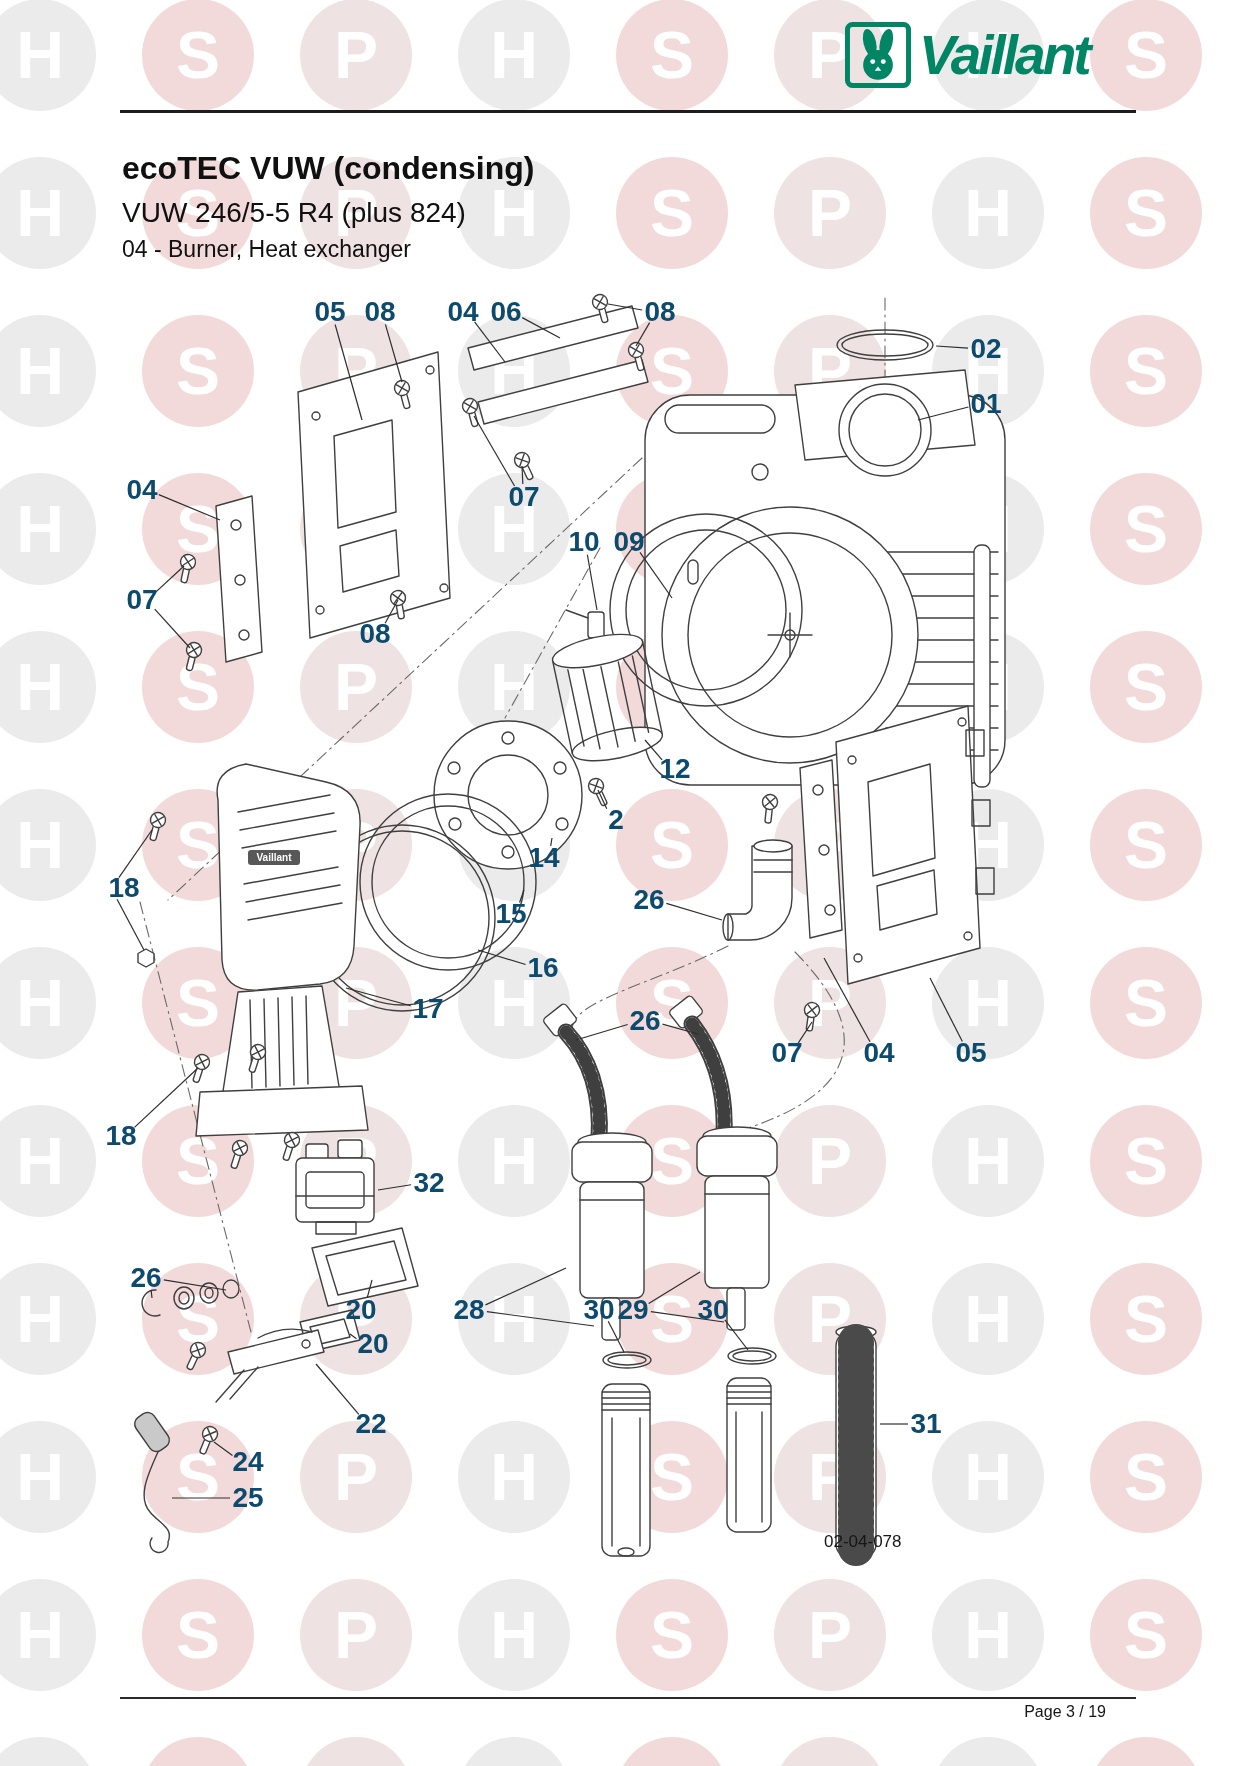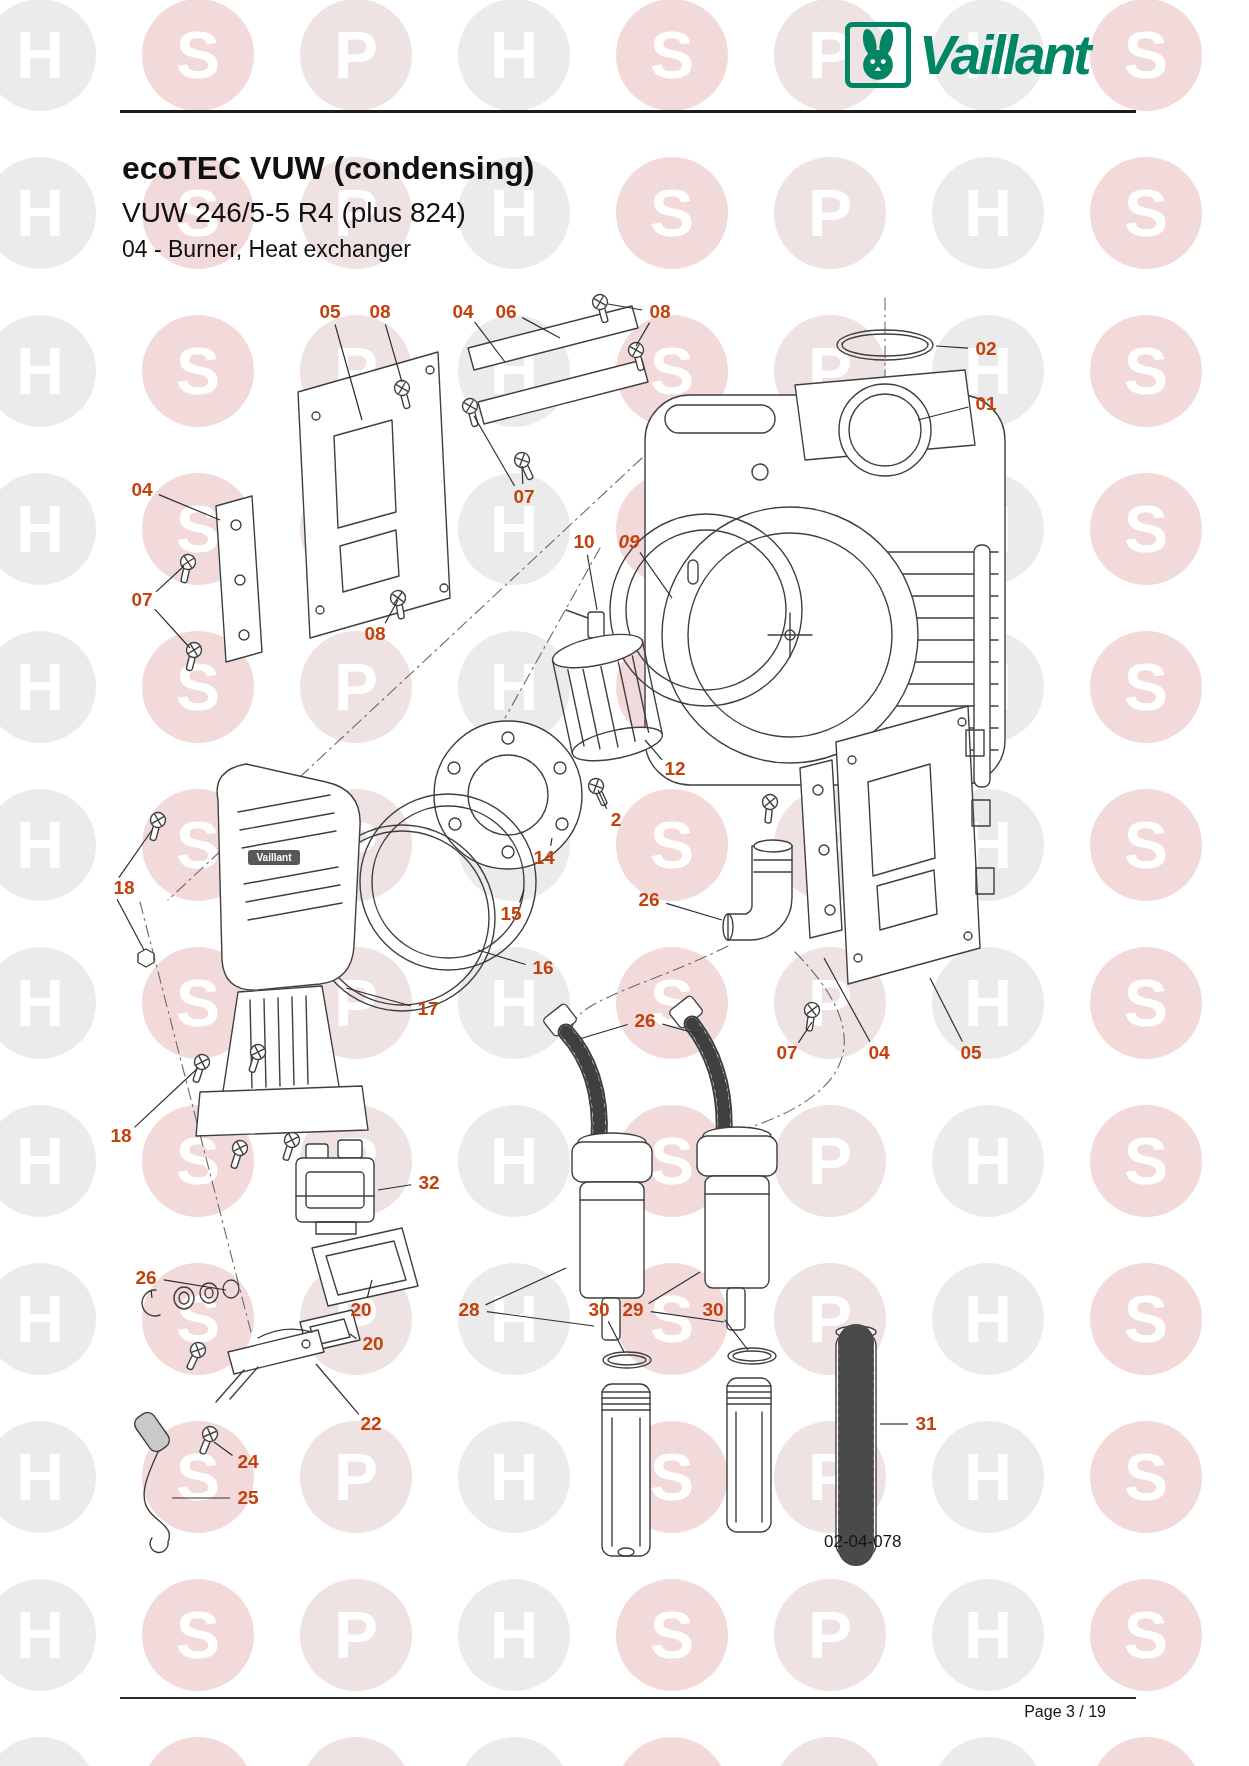--- a/index.html
+++ b/index.html
@@ -27,21 +27,21 @@
   #art .gf{fill:#c9c9c9;}
   #art .dash{stroke-dasharray:12 5 2 5;stroke-width:1.1;stroke:#6a6a6a;}
   #art .hose{stroke-width:17;}
   #art .hosein{stroke:#fff;stroke-width:13;}
   #art .hoserib{stroke-width:13;stroke-dasharray:2.5 6;}
   #art .rib31{stroke-width:36;stroke:#4a4a4a;stroke-dasharray:2.5 6;}
   #art text{stroke:none;fill:#fff;font:bold 10px "Liberation Sans",sans-serif;}
   #leader-lines{position:absolute;inset:0;z-index:2;pointer-events:none;}
   #leader-lines line{stroke:#2e2e2e;stroke-width:1.2;}
   #callouts{position:absolute;inset:0;z-index:3;}
-  .callout{position:absolute;transform:translate(-50%,-50%);font-weight:bold;font-size:19px;color:#c2410c;white-space:nowrap;}
+  .callout{position:absolute;transform:translate(-50%,-50%);font-weight:bold;font-size:28px;color:#0c4a6e;white-space:nowrap;}
   .diagram-code{position:absolute;left:824px;top:1532px;font-size:17px;color:#161616;z-index:3;}
   
   .footer-rule{position:absolute;left:120px;top:1697px;width:1016px;height:2px;background:#2a2a2a;z-index:3;}
   .page-indicator{position:absolute;left:120px;top:1703px;width:986px;text-align:right;font-size:16px;color:#161616;z-index:3;}
 </style>
 </head>
 <body>
 
 <div class="page">
 
@@ -454,21 +454,21 @@
       <div class="callout" style="left: 330px; top: 312px;">05</div>
       <div class="callout" style="left: 380px; top: 312px;">08</div>
       <div class="callout" style="left: 463px; top: 312px;">04</div>
       <div class="callout" style="left: 506px; top: 312px;">06</div>
       <div class="callout" style="left: 660px; top: 312px;">08</div>
       <div class="callout" style="left: 986px; top: 349px;">02</div>
       <div class="callout" style="left: 986px; top: 404px;">01</div>
       <div class="callout" style="left: 524px; top: 497px;">07</div>
       <div class="callout" style="left: 142px; top: 490px;">04</div>
       <div class="callout" style="left: 584px; top: 542px;">10</div>
-      <div class="callout" style="left: 629px; top: 542px; font-style: italic;">09</div>
+      <div class="callout" style="left: 629px; top: 542px;">09</div>
       <div class="callout" style="left: 142px; top: 600px;">07</div>
       <div class="callout" style="left: 375px; top: 634px;">08</div>
       <div class="callout" style="left: 675px; top: 769px;">12</div>
       <div class="callout" style="left: 616px; top: 820px;">2</div>
       <div class="callout" style="left: 544px; top: 858px;">14</div>
       <div class="callout" style="left: 511px; top: 914px;">15</div>
       <div class="callout" style="left: 108px; top: 888px; margin-left: 16px;">18</div>
       <div class="callout" style="left: 543px; top: 968px;">16</div>
       <div class="callout" style="left: 649px; top: 900px;">26</div>
       <div class="callout" style="left: 428px; top: 1009px;">17</div>

